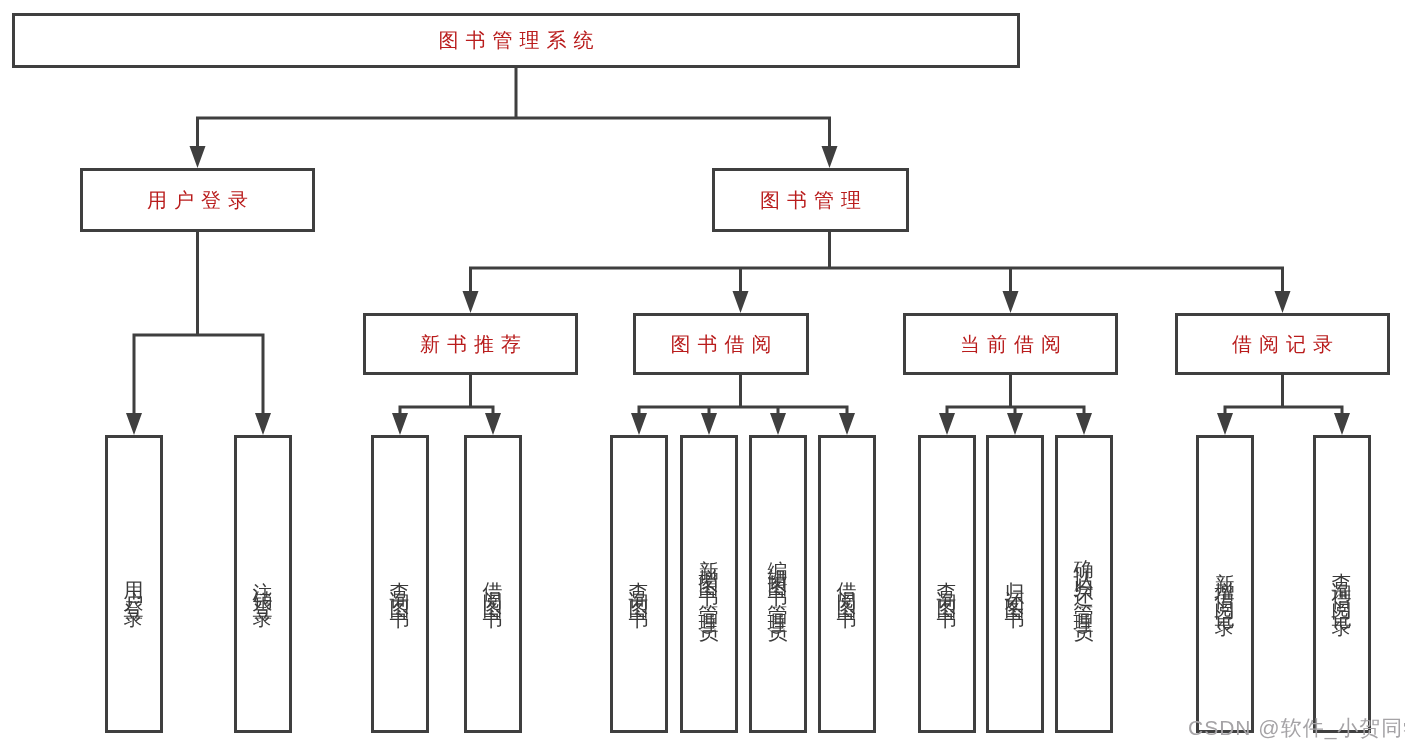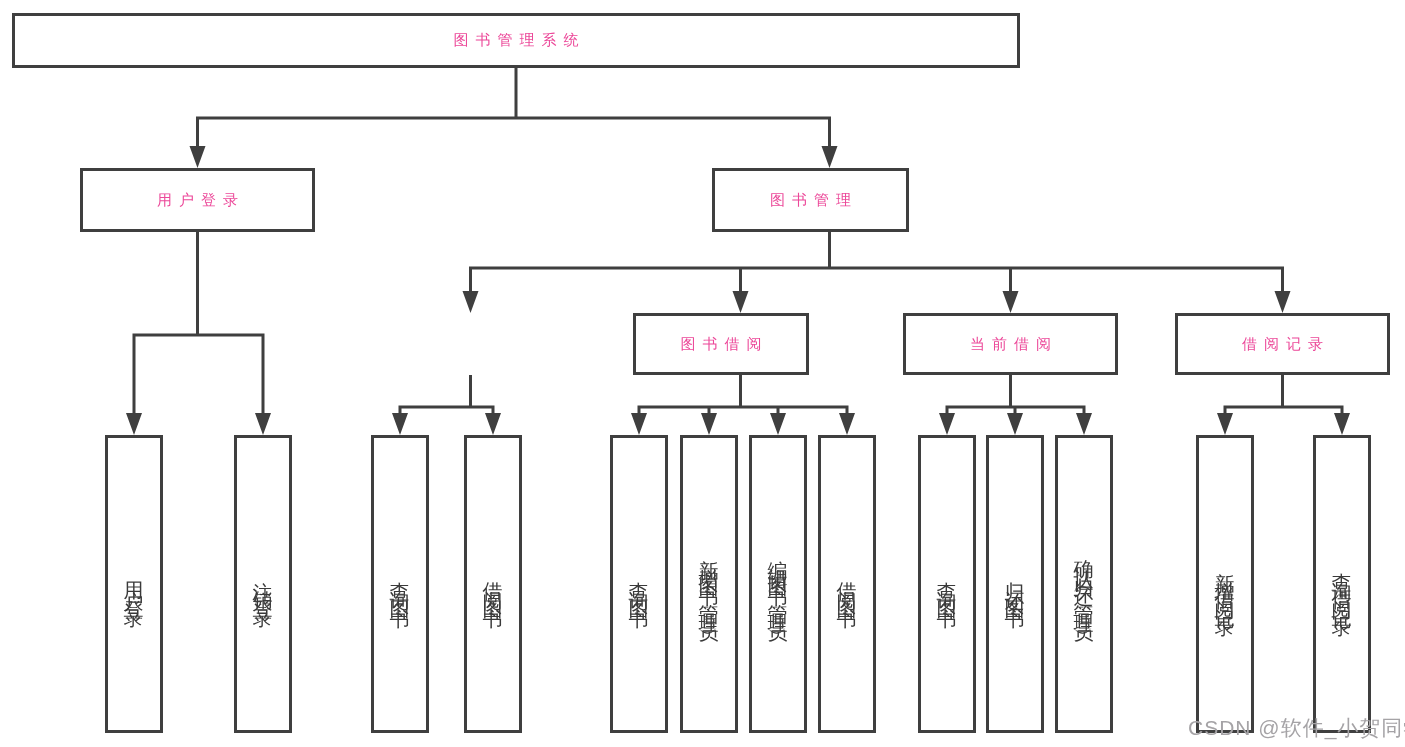--- a/index.html
+++ b/index.html
@@ -25,25 +25,25 @@
     position: absolute;
     box-sizing: border-box;
     border: 3px solid #3f3f3f;
     background: #ffffff;
     display: flex;
     align-items: center;
     justify-content: center;
     color: #3a3a3a;
   }
   .hbox span {
-    font-size: 15px;
+    font-size: 20px;
     letter-spacing: 7px;
     text-indent: 7px;
     white-space: nowrap;
-    color: #ec4899;
+    color: #b91c1c;
   }
   .leaf span {
     writing-mode: vertical-rl;
     text-orientation: mixed;
     font-size: 20px;
     letter-spacing: 9px;
     line-height: 1;
     color: #3a3a3a;
   }
   #watermark {
@@ -112,20 +112,23 @@
     <span>图书管理系统</span>
   </div>
 
   <div class="box hbox" style="left:80px; top:168px; width:235px; height:64px">
     <span>用户登录</span>
   </div>
   <div class="box hbox" style="left:712px; top:168px; width:197px; height:64px">
     <span>图书管理</span>
   </div>
 
+  <div class="box hbox" style="left:363px; top:313px; width:215px; height:62px">
+    <span>新书推荐</span>
+  </div>
   <div class="box hbox" style="left:633px; top:313px; width:176px; height:62px">
     <span>图书借阅</span>
   </div>
   <div class="box hbox" style="left:903px; top:313px; width:215px; height:62px">
     <span>当前借阅</span>
   </div>
   <div class="box hbox" style="left:1175px; top:313px; width:215px; height:62px">
     <span>借阅记录</span>
   </div>
 

